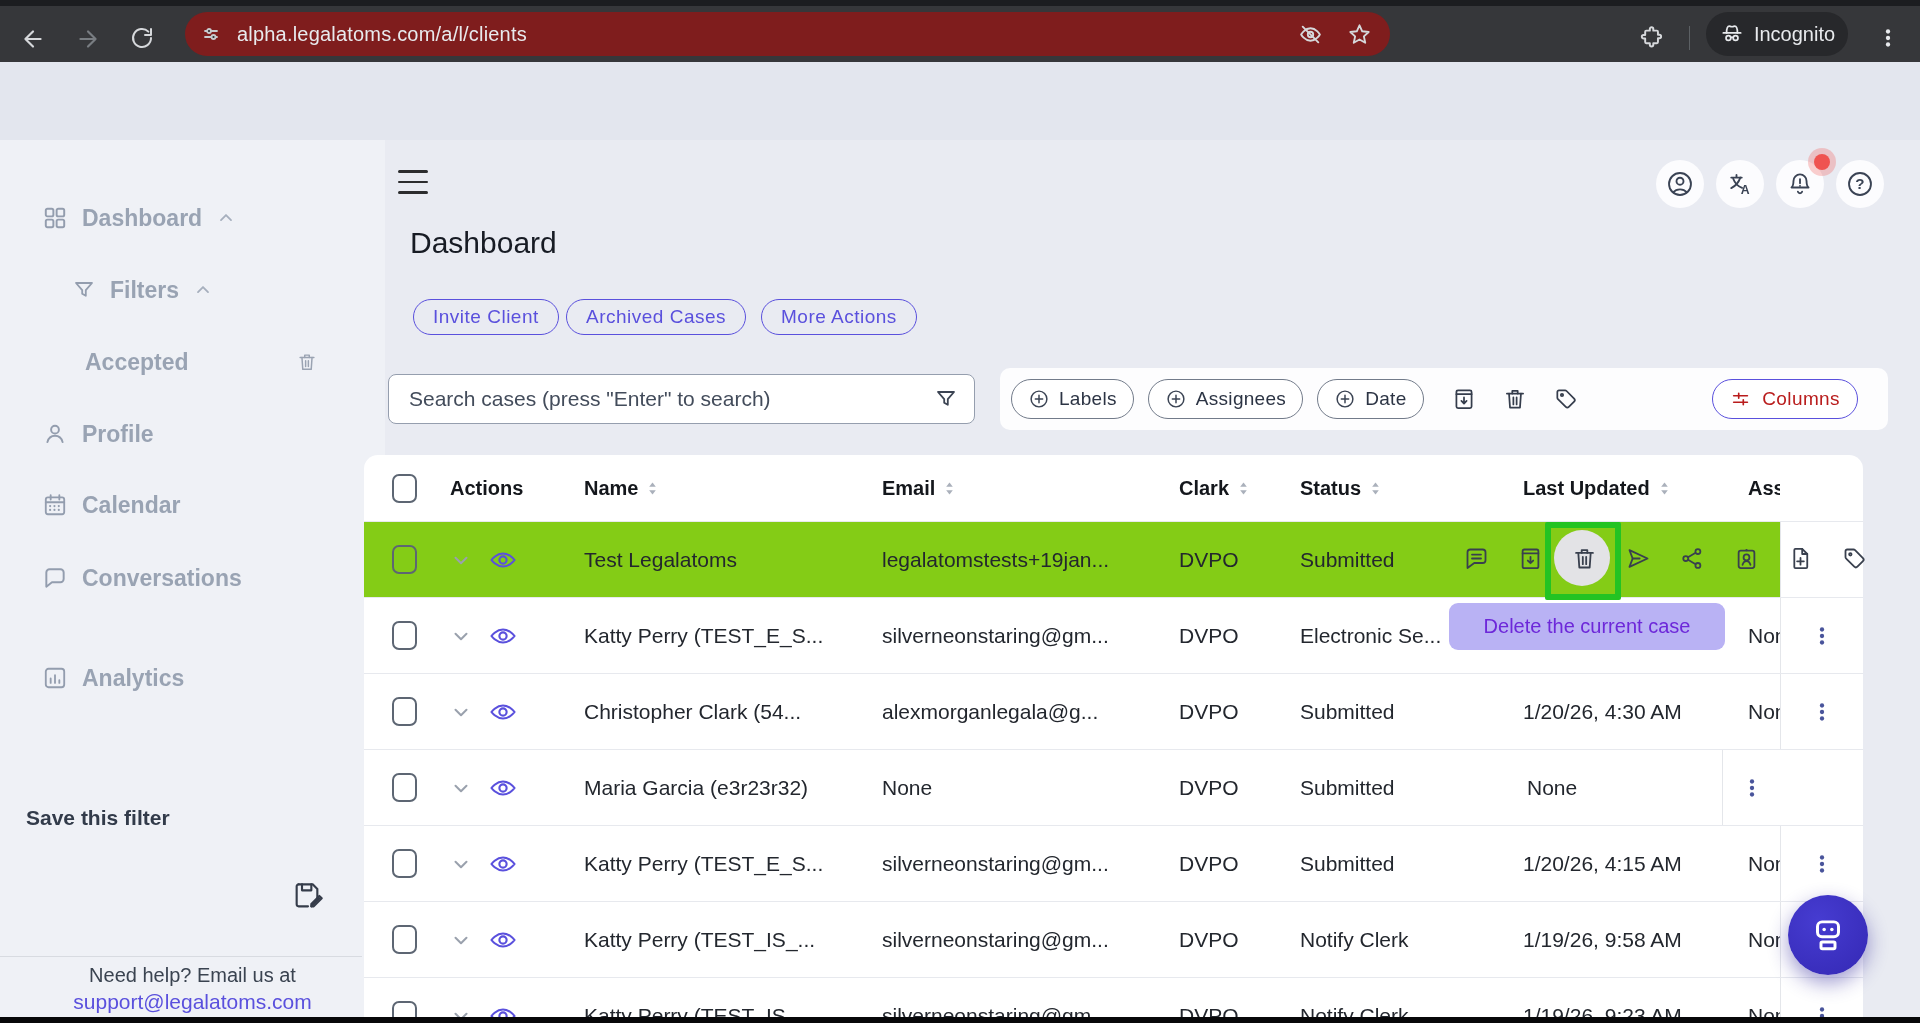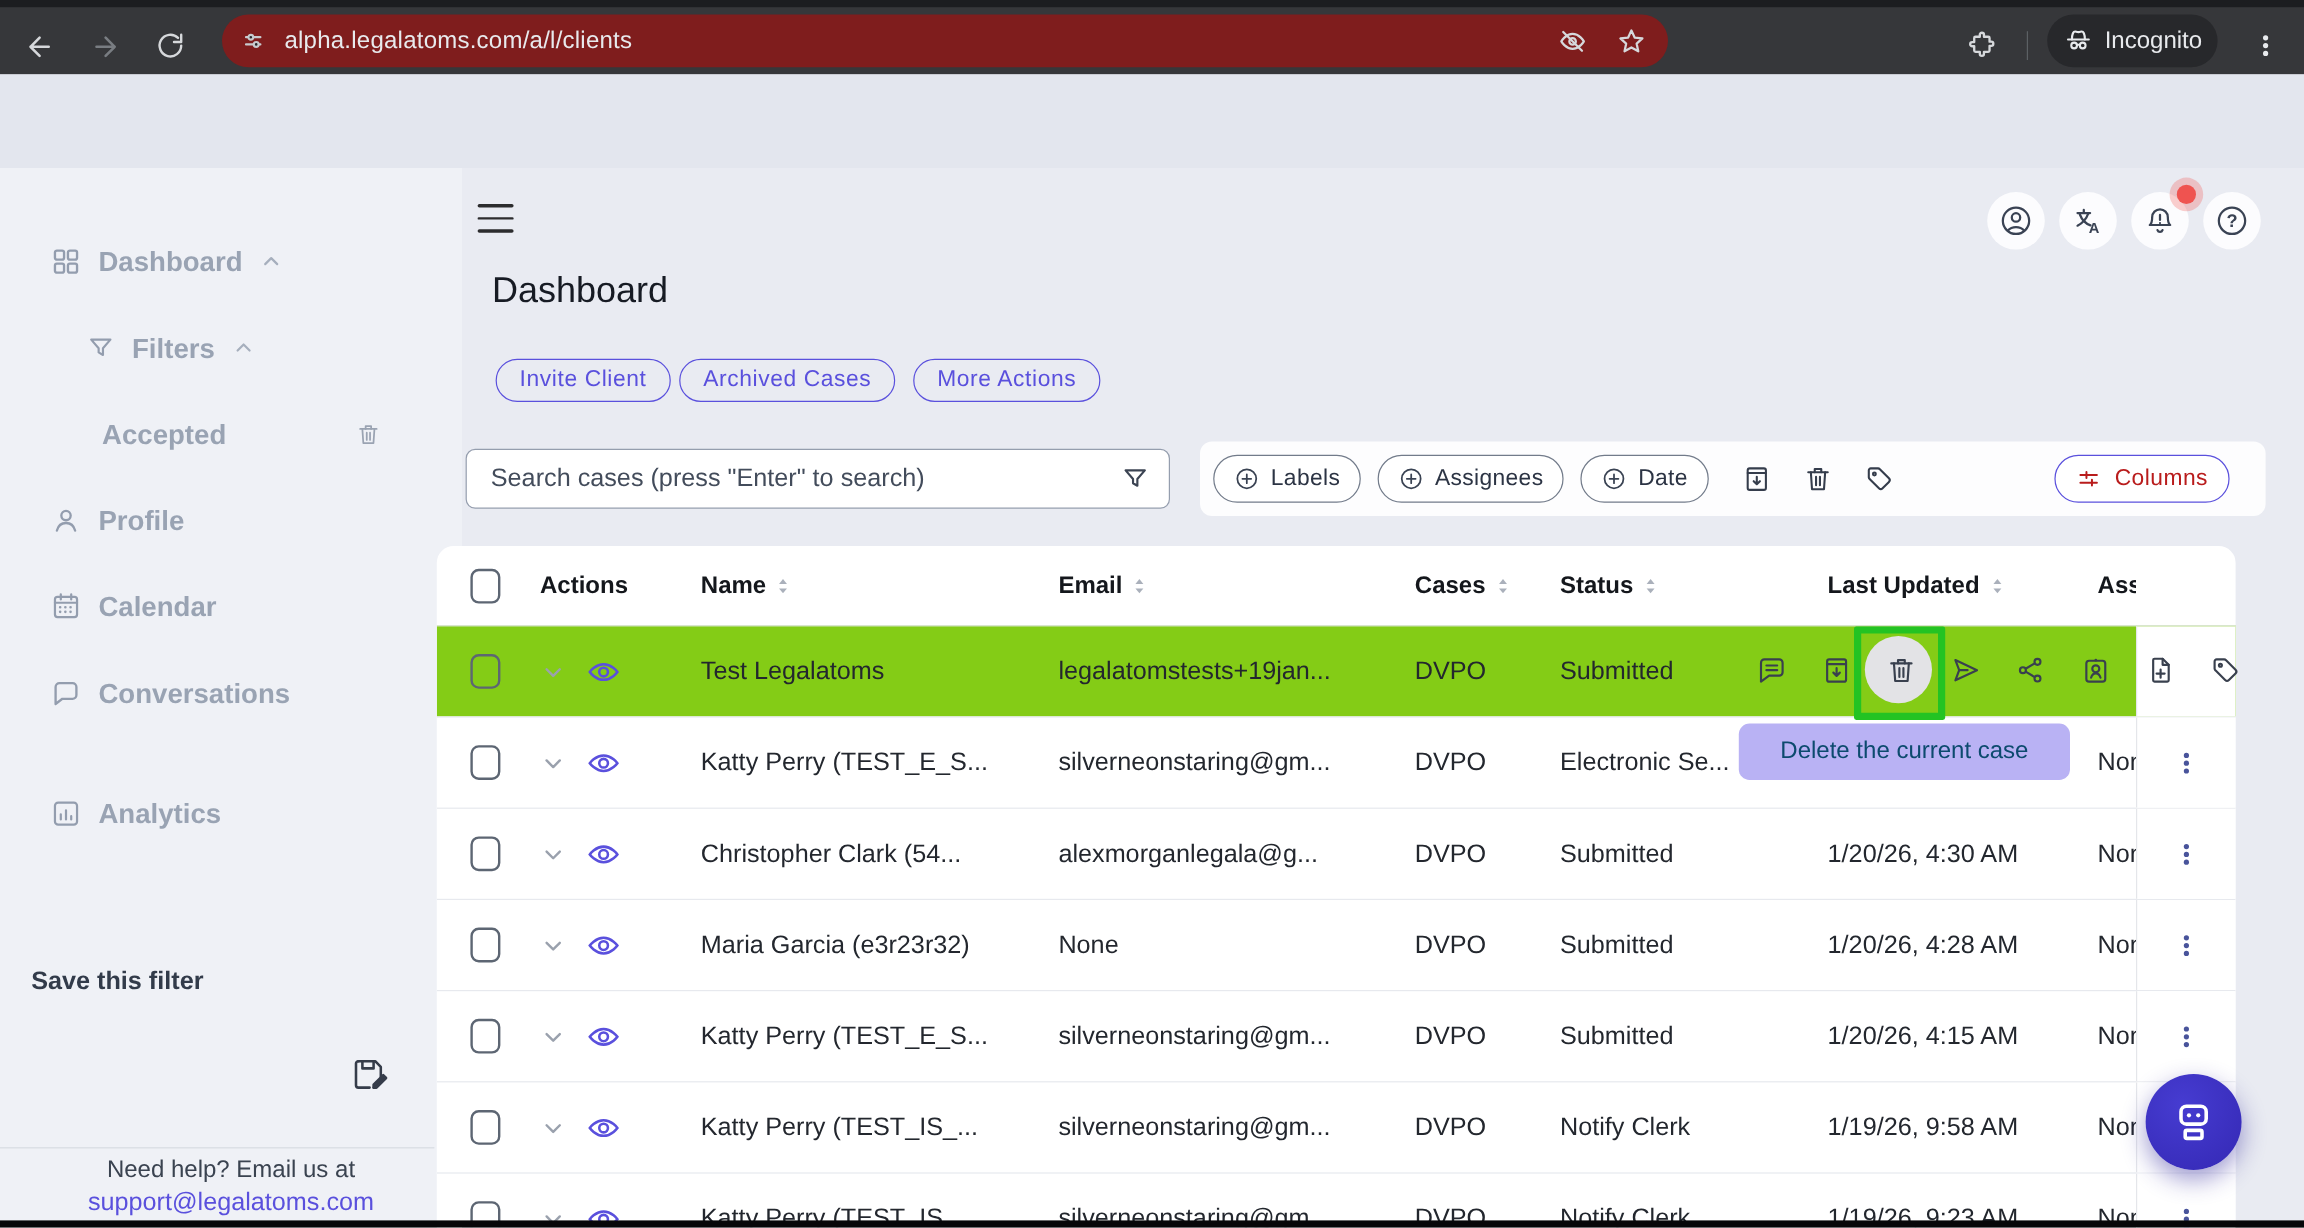--- a/index.html
+++ b/index.html
@@ -91,21 +91,21 @@
   .row-chev{width:22px;height:22px;color:#9aa1ad;cursor:pointer;flex:none;}
   .row-eye{width:30px;height:30px;color:#5a50dd;cursor:pointer;flex:none;}
   .kebab{width:26px;height:26px;color:#49549b;cursor:pointer;}
 
   
   .hover-circle{left:1554px;top:530px;width:56px;height:56px;border-radius:50%;background:#e3e3e6;z-index:5;}
   .icon-bar{left:1463px;top:521px;height:75px;display:flex;align-items:center;gap:27px;z-index:6;}
   .icon-bar svg{width:27px;height:27px;color:#39404e;cursor:pointer;}
   .green-box{left:1545px;top:522px;width:76px;height:78px;border:6px solid #23c323;box-sizing:border-box;z-index:7;border-radius:2px;}
   .tooltip{left:1449px;top:603px;width:276px;height:47px;border-radius:9px;background:#b9b2f4;z-index:8;
-    display:flex;align-items:center;justify-content:center;font-size:20px;color:#0c4a6e;}
+    display:flex;align-items:center;justify-content:center;font-size:20px;color:#6d28d9;}
   .fab{left:1788px;top:895px;width:80px;height:80px;border-radius:50%;z-index:9;cursor:pointer;
     background:radial-gradient(circle at 38% 32%,#463cd1,#3428b4);box-shadow:0 8px 20px rgba(40,30,150,.45);
     display:flex;align-items:center;justify-content:center;color:#fff;}
   .bottom-strip{left:0;top:1017px;width:1920px;height:6px;background:#070709;z-index:10;}
 </style>
 </head>
 <body>
 
 <svg width="0" height="0" style="position:absolute">
   <defs>
@@ -548,21 +548,21 @@
             <use href="#i-sort"></use>
           </svg>
         </div>
       <div class="cell hcell c-email">
           <span>Email</span>
           <svg class="sort-ic">
             <use href="#i-sort"></use>
           </svg>
         </div>
       <div class="cell hcell c-case">
-          <span>Cases</span>
+          <span>Clark</span>
           <svg class="sort-ic">
             <use href="#i-sort"></use>
           </svg>
         </div>
       <div class="cell hcell c-status">
           <span>Status</span>
           <svg class="sort-ic">
             <use href="#i-sort"></use>
           </svg>
         </div>
@@ -703,23 +703,20 @@
           </div>
       <div class="cell bcell c-email">
             <span>None</span>
           </div>
       <div class="cell bcell c-case">
             <span>DVPO</span>
           </div>
       <div class="cell bcell c-status">
             <span>Submitted</span>
           </div>
-      <div class="cell bcell c-upd">
-            <span>1/20/26, 4:28 AM</span>
-          </div>
       <div class="cell bcell c-asg">
             <span>None</span>
           </div>
       <div class="cell c-pin">
             <svg class="kebab">
               <use href="#i-kebab"></use>
             </svg>
           </div>
     </div>
         <div class="tgrid trow">

